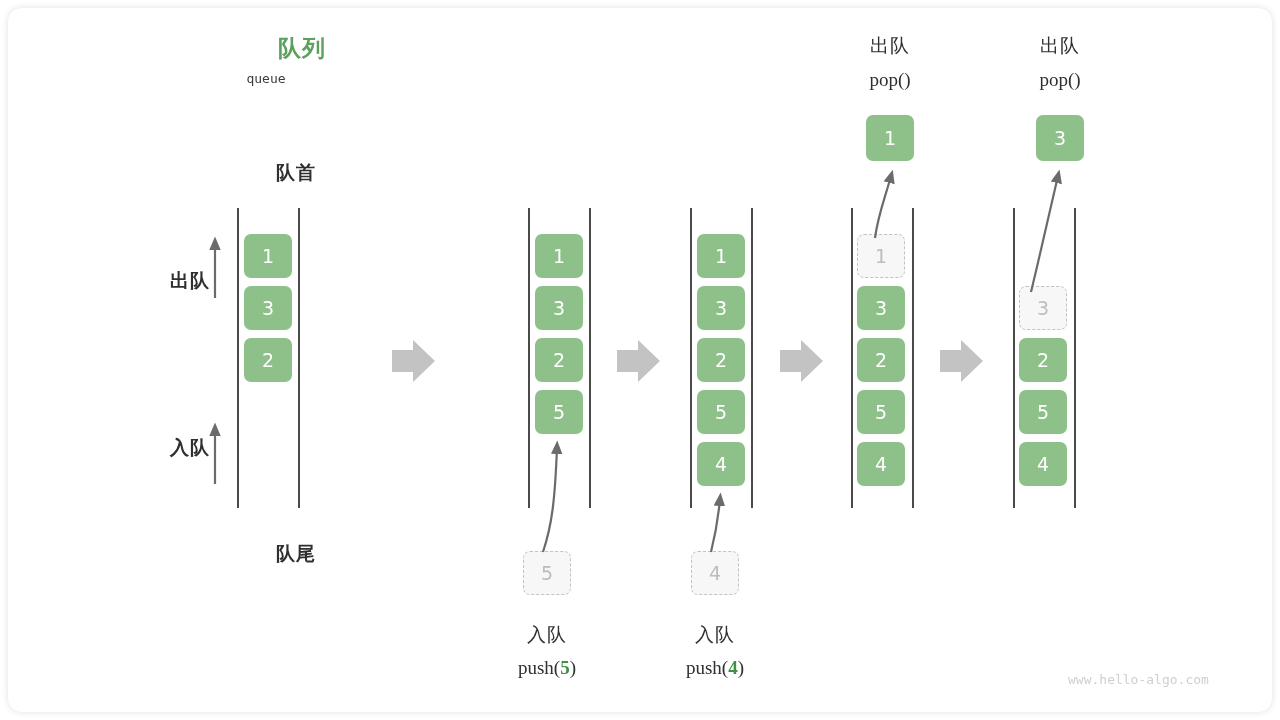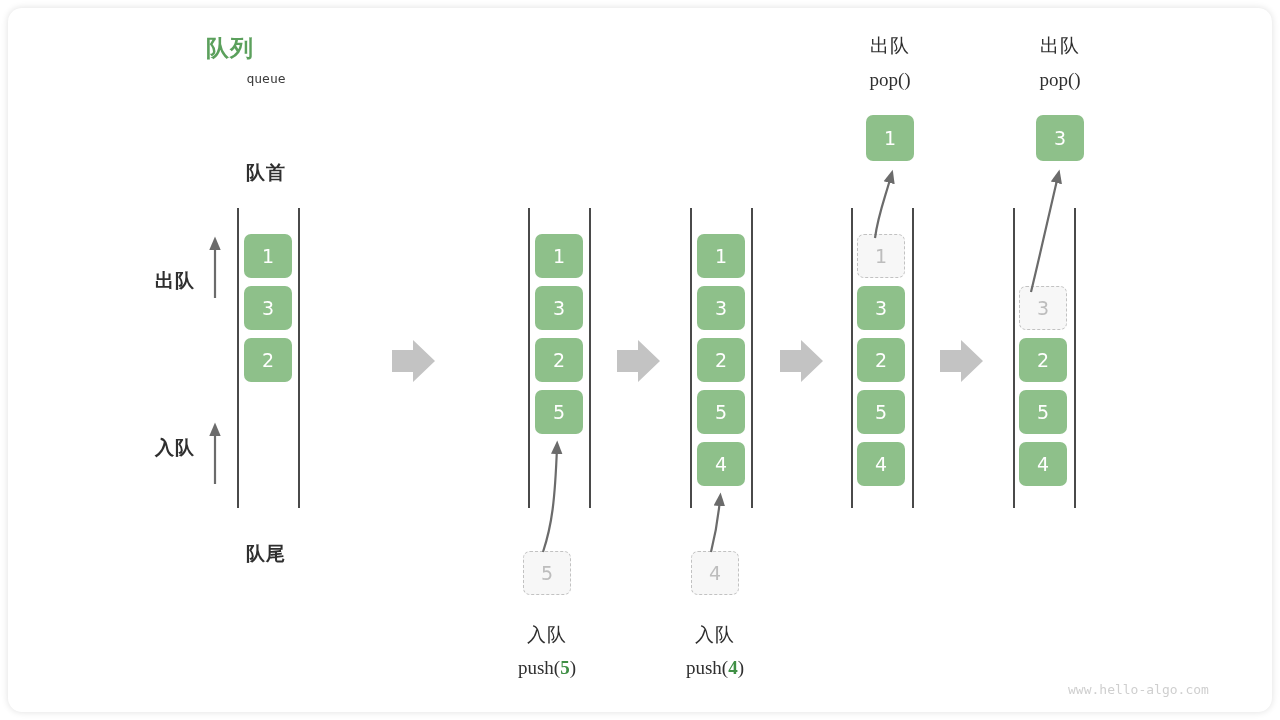--- a/index.html
+++ b/index.html
@@ -25,36 +25,36 @@
     border-radius: 14px;
     box-shadow: 0 0 7px rgba(0,0,0,0.13);
   }
   .abs { position: absolute; }
 
   
   .title-cn {
     font-size: 23px;
     font-weight: bold;
     color: #5ba05c;
-    text-align: left;
+    text-align: right;
     white-space: nowrap;
     letter-spacing: 1px;
   }
   .title-en {
     font-family: "DejaVu Sans Mono", "Liberation Mono", monospace;
     font-size: 13px;
     color: #3d3d3d;
     text-align: center;
     white-space: nowrap;
   }
   .label-cn {
     font-size: 19px;
     font-weight: bold;
     color: #2f2f2f;
-    text-align: center;
+    text-align: right;
     white-space: nowrap;
     letter-spacing: 1px;
   }
   .op-cn {
     font-size: 19px;
     color: #2f2f2f;
     text-align: center;
     white-space: nowrap;
     letter-spacing: 1px;
   }
@@ -184,21 +184,21 @@
   <div class="abs cell popped" style="left:1036px; top:115px;">3</div>
 
   <div class="abs rail" style="left:1013px; top:208px; height:300px;"></div>
   <div class="abs rail" style="left:1074px; top:208px; height:300px;"></div>
 
   <div class="abs cell ghost" style="left:1019px; top:286px;">3</div>
   <div class="abs cell" style="left:1019px; top:338px;">2</div>
   <div class="abs cell" style="left:1019px; top:390px;">5</div>
   <div class="abs cell" style="left:1019px; top:442px;">4</div>
 
-  <div class="abs watermark" style="left:1068px; top:672px;margin-top:10px;">www.hello-algo.com</div>
+  <div class="abs watermark" style="left:1068px; top:672px;">www.hello-algo.com</div>
 
   <svg id="overlay" viewBox="0 0 1280 720">
     <defs>
       <marker id="thinhead" markerWidth="7" markerHeight="7" refX="3.2" refY="3" orient="auto">
         <path d="M0,0.4 L6.2,3 L0,5.6 z" fill="#6b6b6b"></path>
       </marker>
     </defs>
 
     <g>
       <line x1="215" y1="298" x2="215" y2="243" stroke="#6b6b6b" stroke-width="2.2" marker-end="url(#thinhead)"></line>

